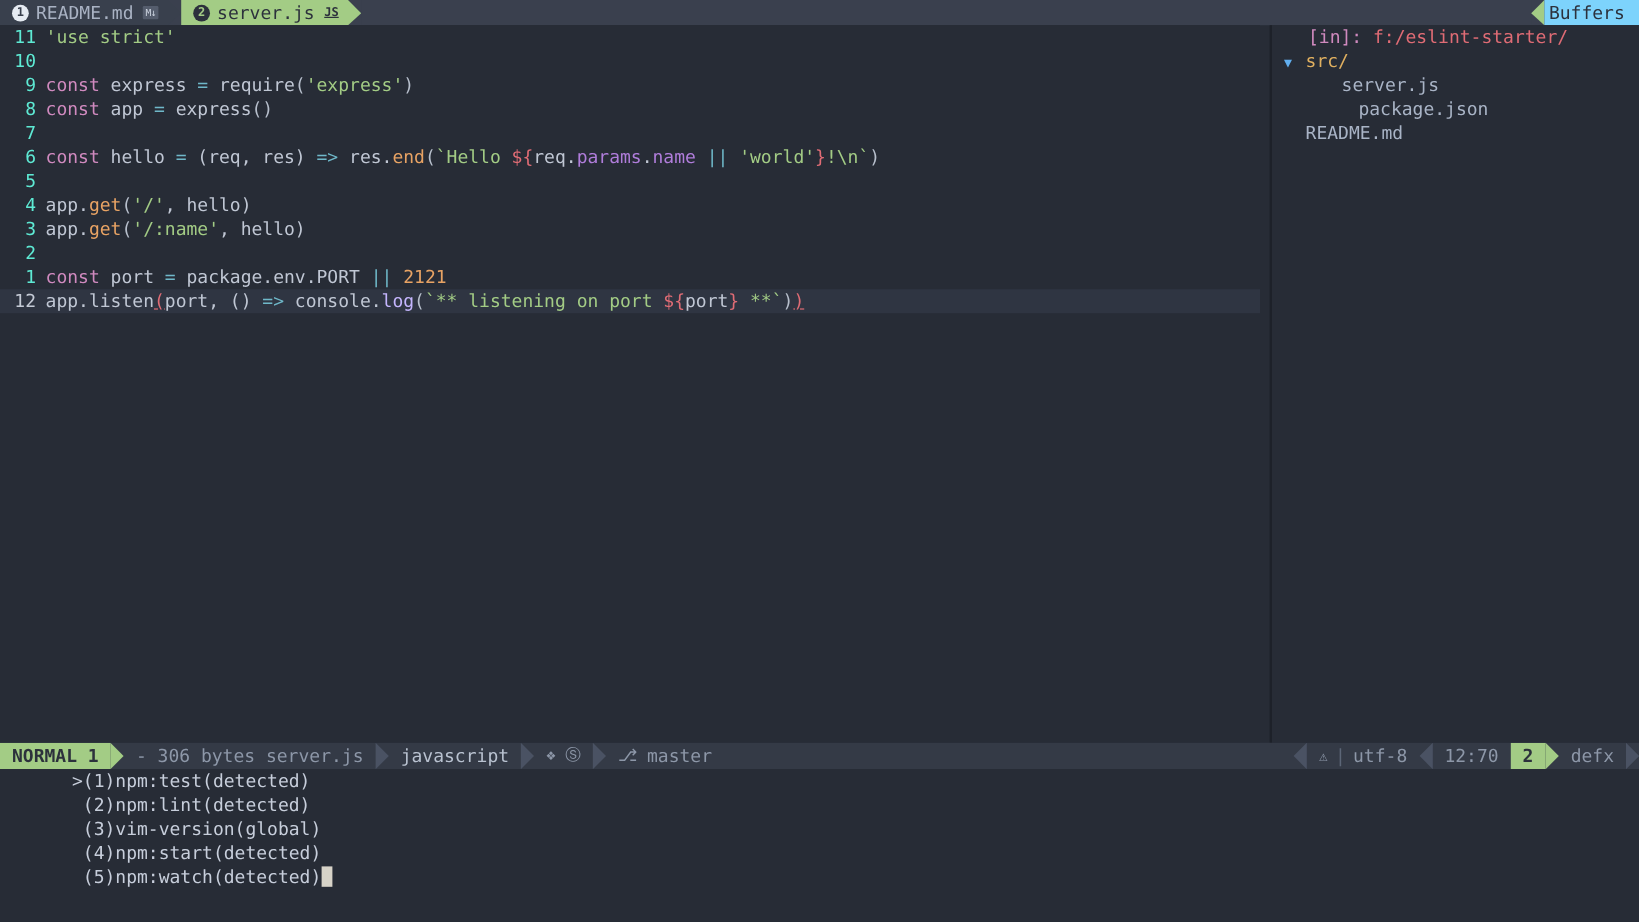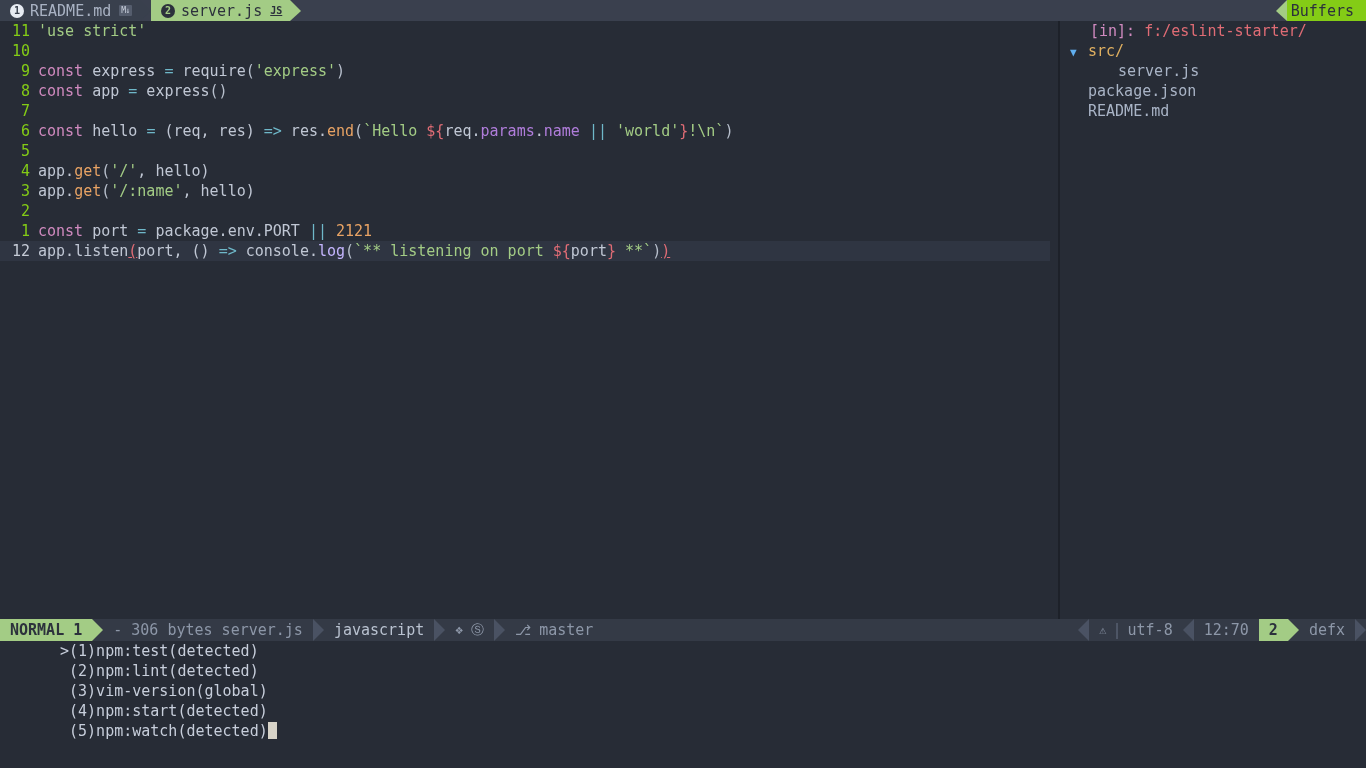--- a/index.html
+++ b/index.html
@@ -69,41 +69,41 @@
   .chev-l {
     width: 0; height: 0;
     border-top: 11px solid transparent;
     border-bottom: 10px solid transparent;
     flex: 0 0 auto;
   }
   .sep-inactive-to-active { border-left: 11px solid #39404d; }
   .sep-active-to-bg       { border-left: 11px solid #a3cc85; }
   .sep-bg-to-buffers      { border-right: 11px solid #a3cc85; }
   .tab-spacer { flex: 1 1 auto; background: #3a404e; }
-  .tab.buffers { background: #84cc16; color: #2c313c; padding-right: 12px; padding-left: 4px; }
+  .tab.buffers { background: #7dd3fc; color: #2c313c; padding-right: 12px; padding-left: 4px; }
 
   
   .editor {
     position: absolute;
     top: 21px; left: 0;
     width: 1050px; height: 598px;
     background: #272c36;
     overflow: hidden;
   }
   .code-line {
     display: flex;
     height: 20px; line-height: 20px;
     white-space: pre;
   }
   .code-line.cursorline { background: #2f3542; }
   .gutter {
     width: 30px;
     text-align: right;
     padding-right: 8px;
-    color: #84cc16;
+    color: #5eead4;
     flex: 0 0 auto;
     font-size: 15px;
   }
   .gutter.cur { color: #c5cbd6; }
   .code { flex: 1 1 auto; }
 
   
   .kw      { color: #d08abf; }       
   .ident   { color: #c0c7d4; }       
   .op      { color: #6fb8c9; }       
@@ -259,21 +259,21 @@
       <div class="code-line"><div class="gutter">1</div><div class="code"><span class="kw">const</span><span class="ident"> port </span><span class="op">=</span><span class="ident"> package.env.PORT </span><span class="op">||</span><span class="ident"> </span><span class="num">2121</span></div></div>
       <div class="code-line cursorline"><div class="gutter cur">12</div><div class="code"><span class="ident">app.</span><span class="ident">listen</span><span class="matchp">(</span><span class="ident">port, () </span><span class="op">=&gt;</span><span class="ident"> console.</span><span class="redfn">log</span><span class="punct">(</span><span class="tmpl">`** listening on port </span><span class="tmplint">${</span><span class="ident">port</span><span class="tmplint">}</span><span class="tmpl"> **`</span><span class="punct">)</span><span class="matchp">)</span></div></div>
     </div>
 
   <div class="vsplit"></div>
 
   <div class="defx" id="defx">
       <div class="defx-line" style="padding-left: 30px;"><span class="defx-label">[in]: </span><span class="defx-root">f:/eslint-starter/</span></div>
       <div class="defx-line" style="padding-left: 10px;"><span class="defx-arrow" style="display: inline-block; width: 14px;">▼</span><span class="defx-dir">src/</span></div>
       <div class="defx-line" style="padding-left: 40px;"><span class="defx-arrow" style="display: inline-block; width: 14px;"> </span><span class="defx-file">server.js</span></div>
-      <div class="defx-line" style="padding-left: 10px;"><span class="defx-arrow" style="display: inline-block; width: 14px;"> </span><span class="defx-file">package.json</span></div>
+      <div class="defx-line" style="padding-left: 10px; gap: 44px;"><span class="defx-arrow" style="display: inline-block; width: 14px;"> </span><span class="defx-file">package.json</span></div>
       <div class="defx-line" style="padding-left: 10px;"><span class="defx-arrow" style="display: inline-block; width: 14px;"> </span><span class="defx-file">README.md</span></div>
     </div>
 
   <div class="statusline">
     <div class="sl-seg sl-mode">NORMAL 1</div>
     <div class="sl-arrow-green"></div>
     <div class="sl-seg sl-dim">- 306 bytes server.js</div>
     <div class="sl-arrow-thin"></div>
     <div class="sl-seg sl-mid">javascript</div>
     <div class="sl-arrow-thin"></div>

